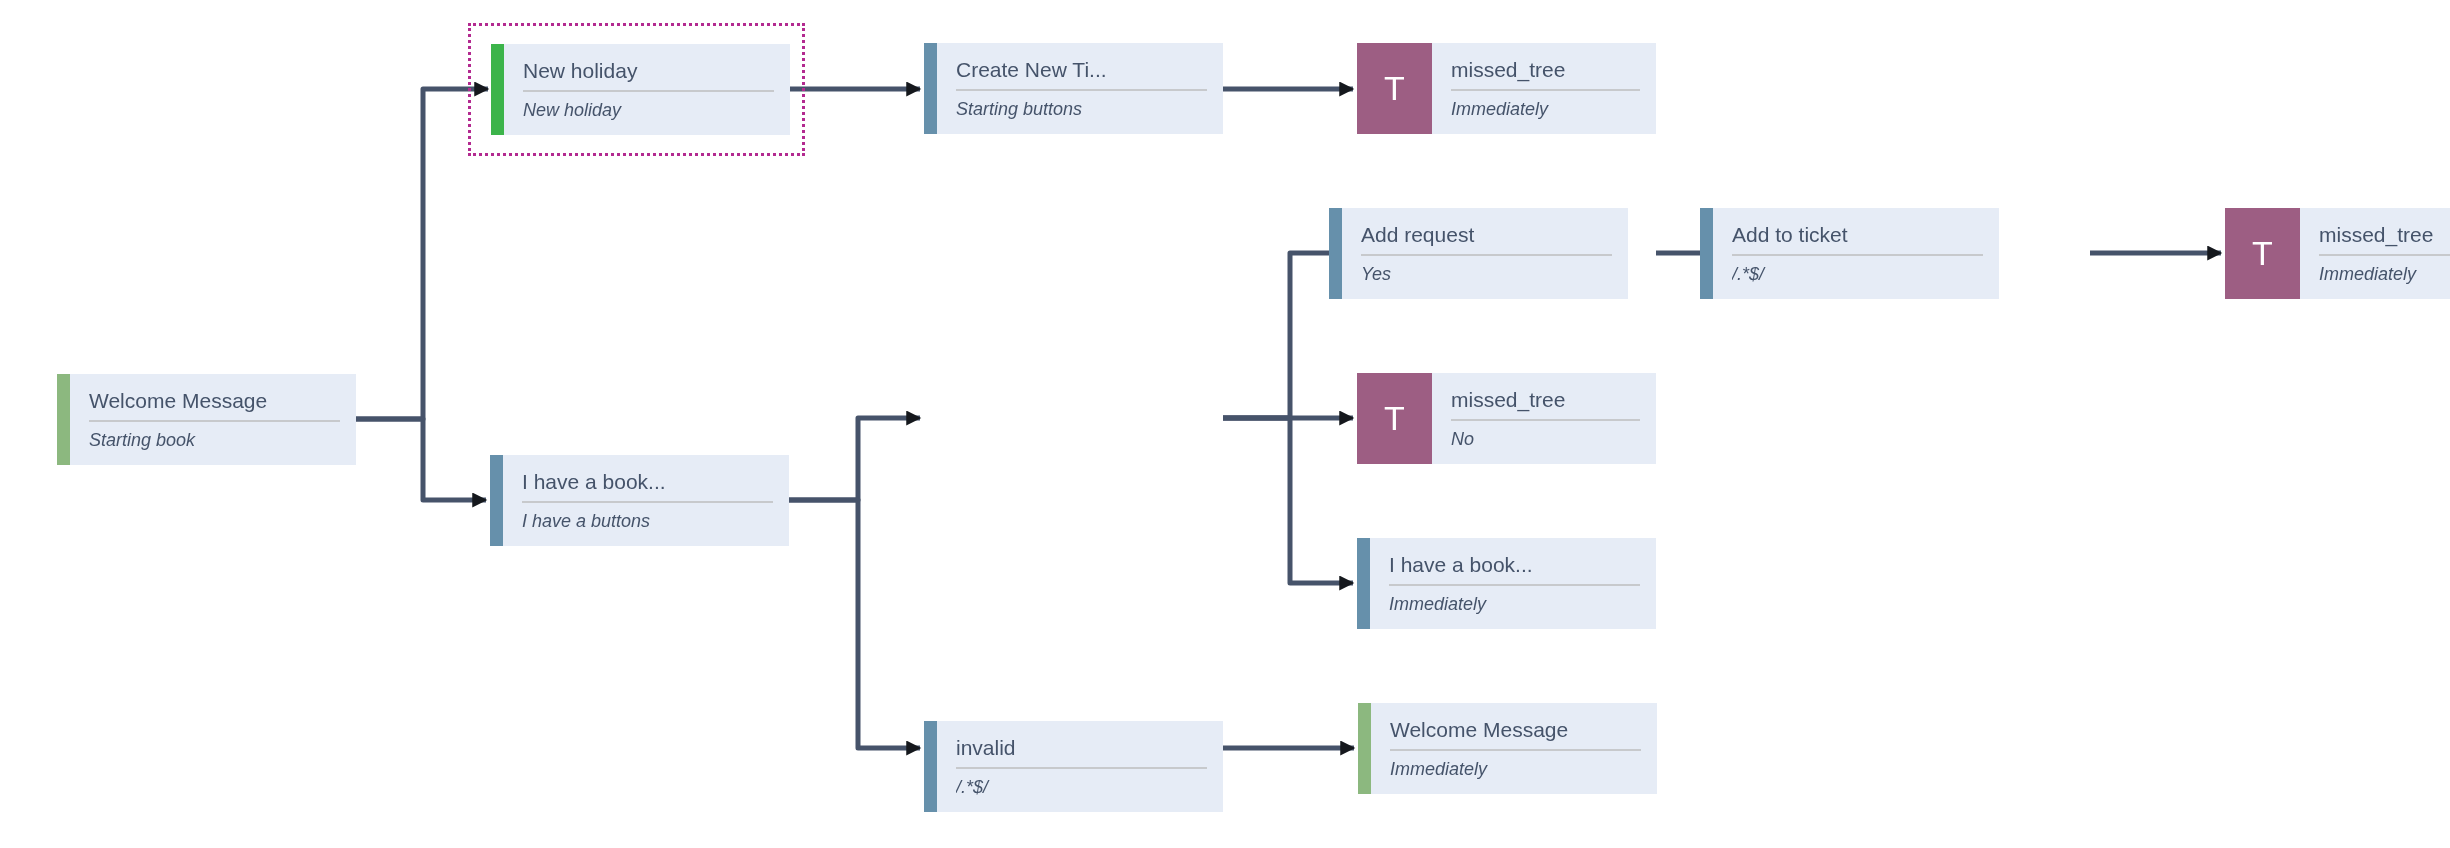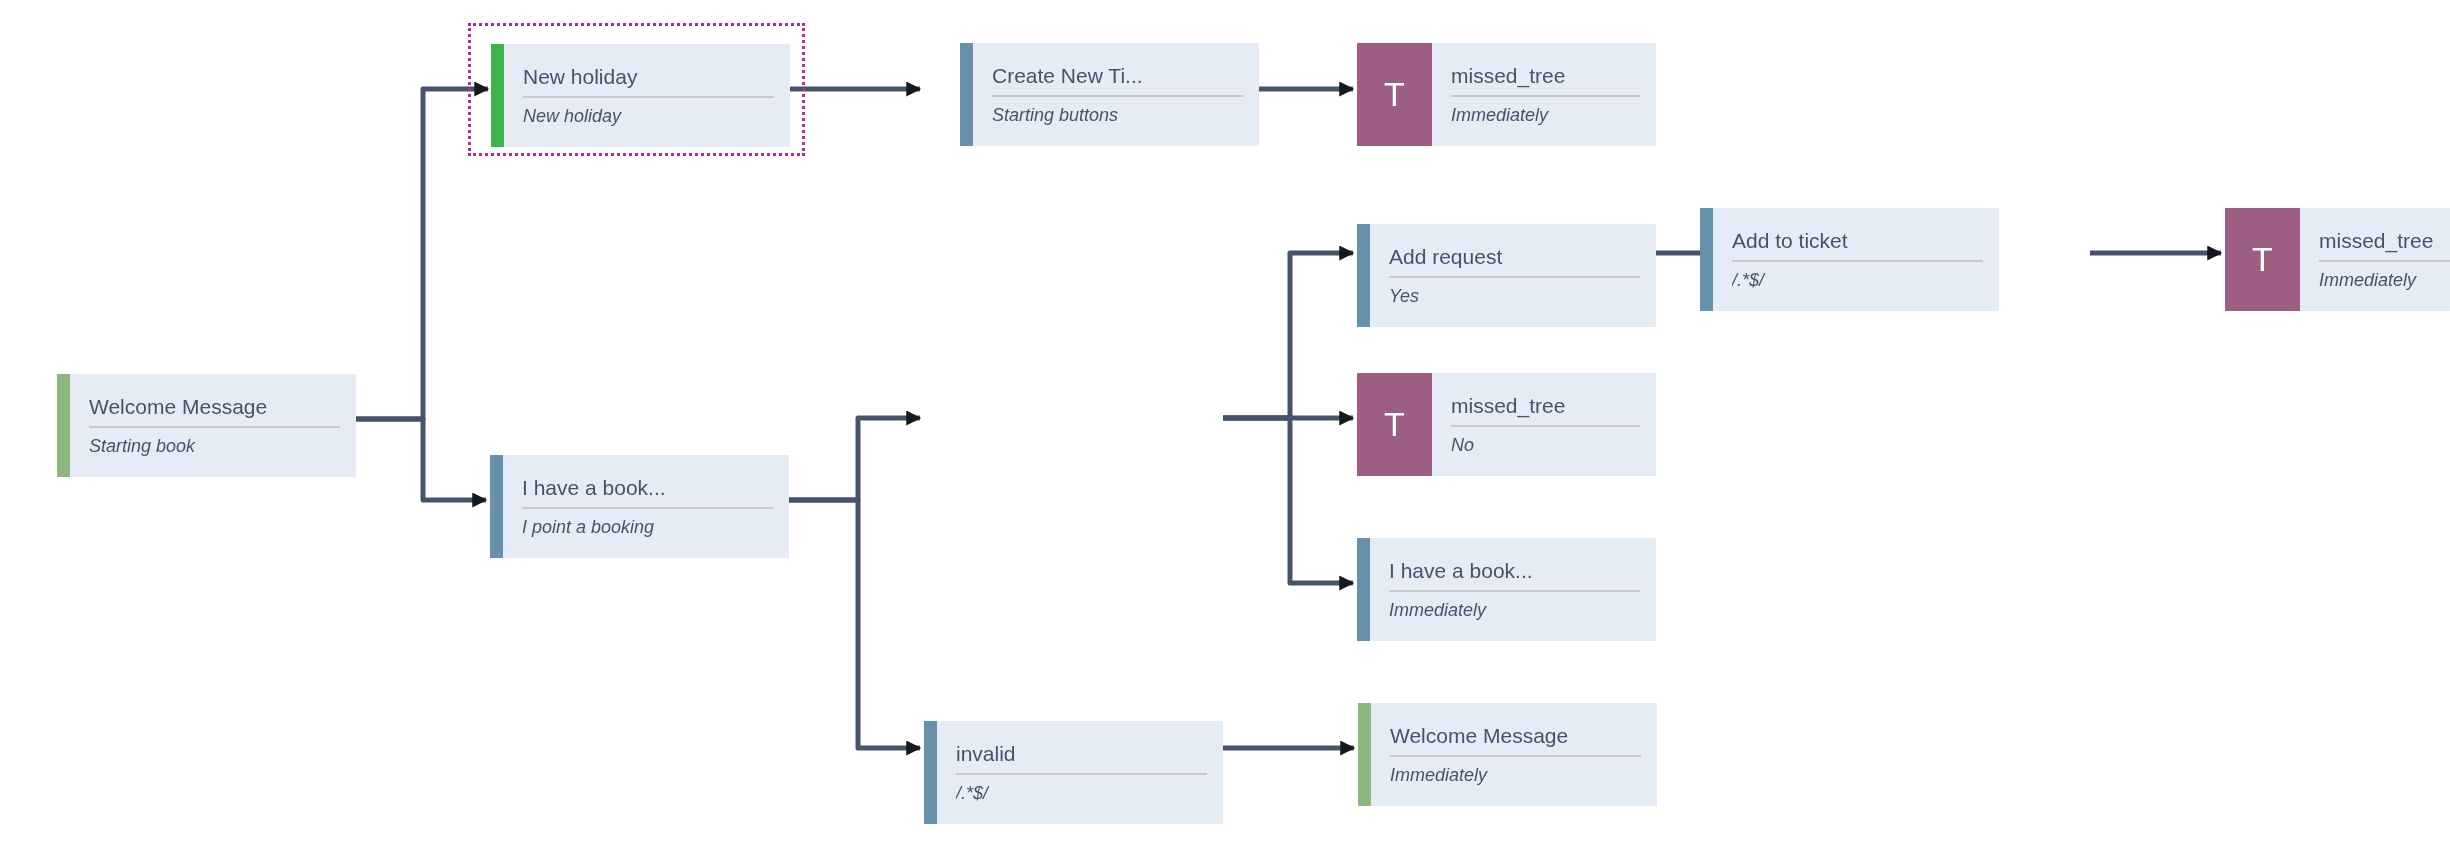--- a/index.html
+++ b/index.html
@@ -7,21 +7,21 @@
     position:relative;
     width:2450px;height:848px;
     overflow:hidden;
     background:#ffffff;
     font-family:"Liberation Sans",sans-serif;
   }
   #edges{position:absolute;left:0;top:0;pointer-events:none;}
   .node{
     position:absolute;
     display:flex;
-    width:299px;height:103px;
+    width:299px;height:91px;
     box-sizing:border-box;
   }
   .node.cut{width:299px;}
   .bar{flex:0 0 13px;width:13px;}
   .bar-sage{background:#8cb87f;}
   .bar-green{background:#3cb44a;}
   .bar-blue{background:#6690ab;}
   .tbadge{
     flex:0 0 75px;width:75px;
     background:#9d5e83;
@@ -96,21 +96,21 @@
 
   <div class="node" style="left:491px;top:44px;">
     <div class="bar bar-green"></div>
     <div class="nbody">
       <div class="ntitle">New holiday</div>
       <hr class="nsep">
       <div class="nsub">New holiday</div>
     </div>
   </div>
 
-  <div class="node" style="left:960px;top:43px;">
+  <div class="node" style="left:924px;top:43px;">
     <div class="bar bar-blue"></div>
     <div class="nbody">
       <div class="ntitle">Create New Ti...</div>
       <hr class="nsep">
       <div class="nsub">Starting buttons</div>
     </div>
   </div>
 
   <div class="node" style="left:1357px;top:43px;">
     <div class="tbadge">T</div>
@@ -119,26 +119,26 @@
       <hr class="nsep">
       <div class="nsub">Immediately</div>
     </div>
   </div>
 
   <div class="node" style="left:490px;top:455px;">
     <div class="bar bar-blue"></div>
     <div class="nbody">
       <div class="ntitle">I have a book...</div>
       <hr class="nsep">
-      <div class="nsub">I point a booking</div>
+      <div class="nsub">I have a buttons</div>
     </div>
   </div>
 
 
-  <div class="node" style="left:1357px;top:208px;margin-top:16px;">
+  <div class="node" style="left:1329px;top:208px;">
     <div class="bar bar-blue"></div>
     <div class="nbody">
       <div class="ntitle">Add request</div>
       <hr class="nsep">
       <div class="nsub">Yes</div>
     </div>
   </div>
 
   <div class="node" style="left:1357px;top:373px;">
     <div class="tbadge">T</div>

